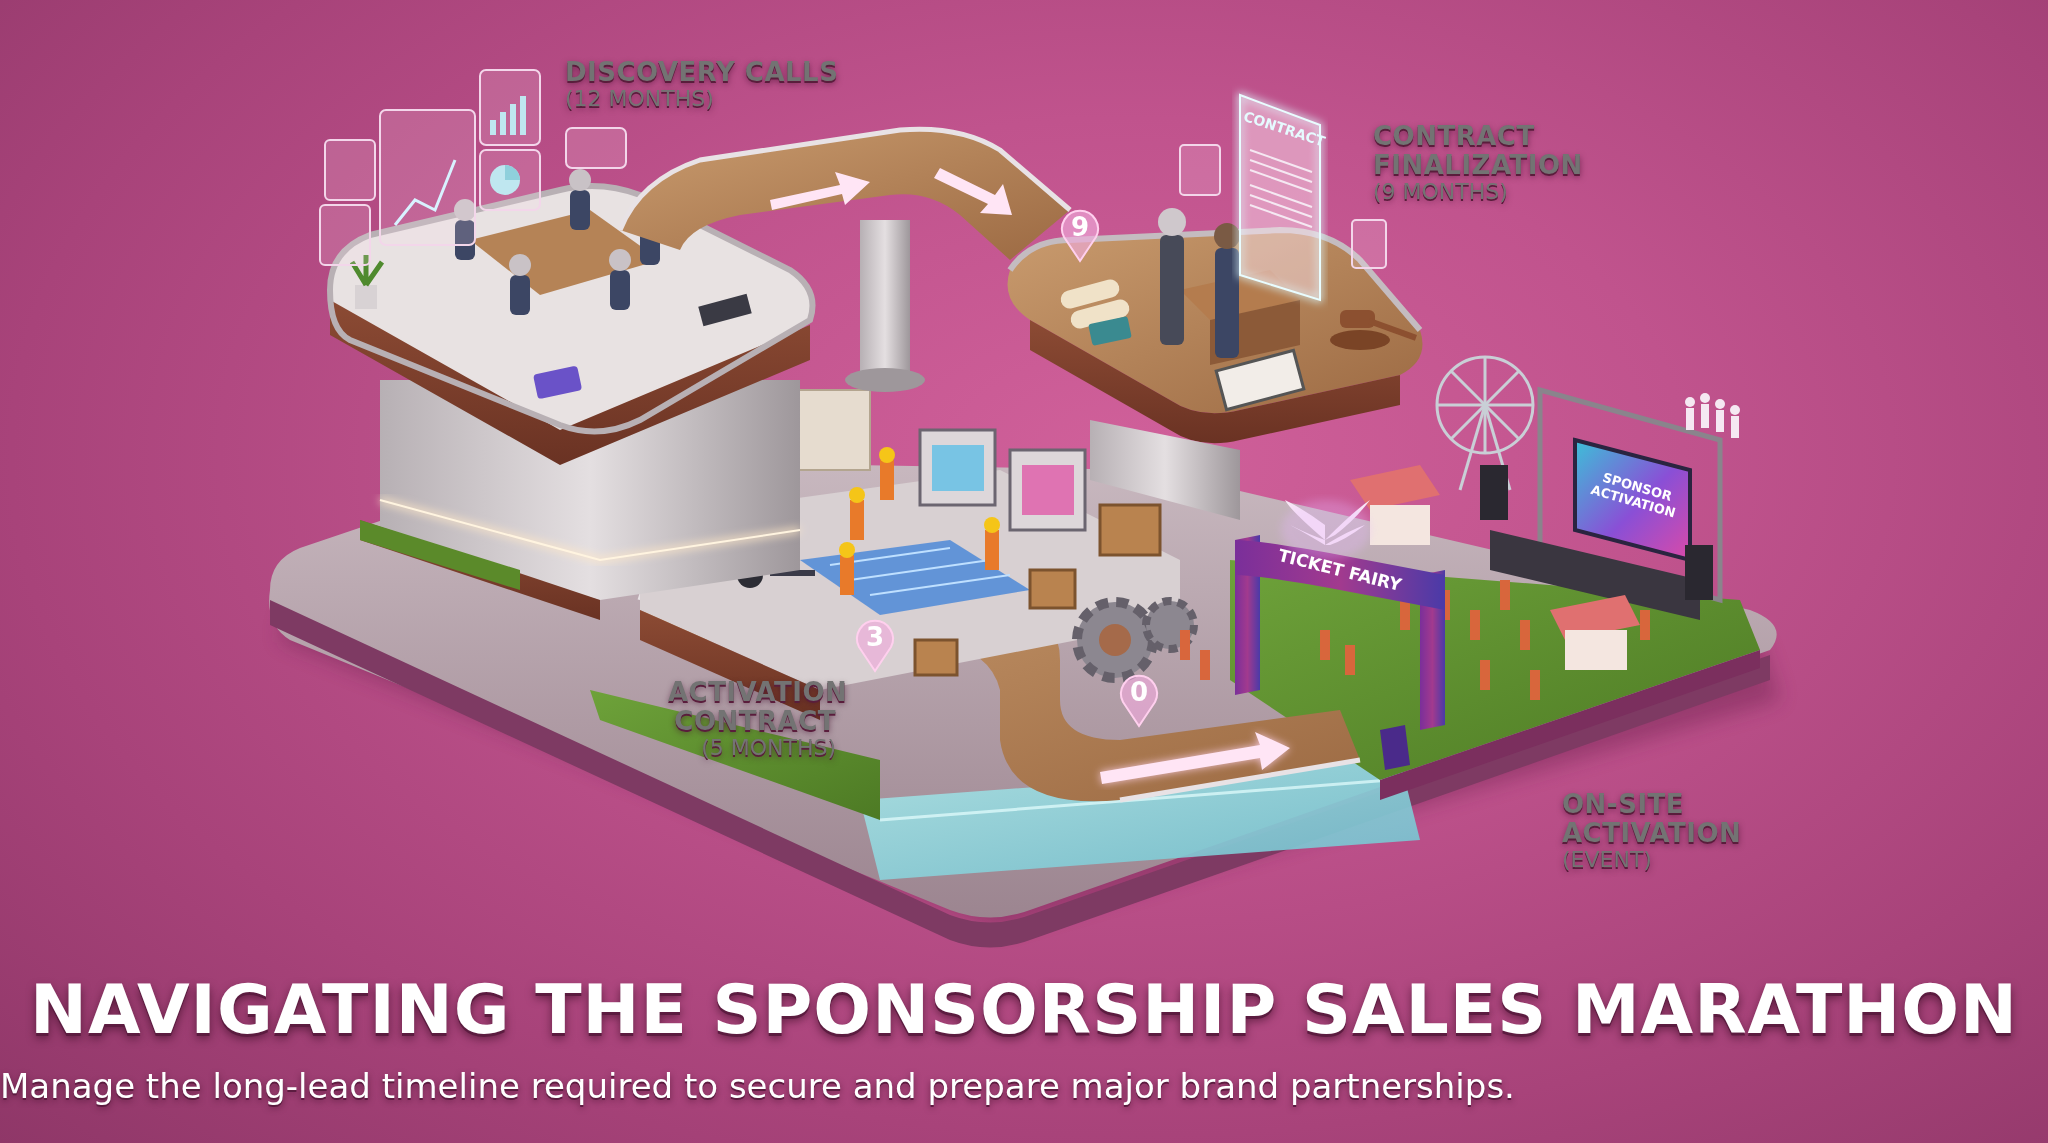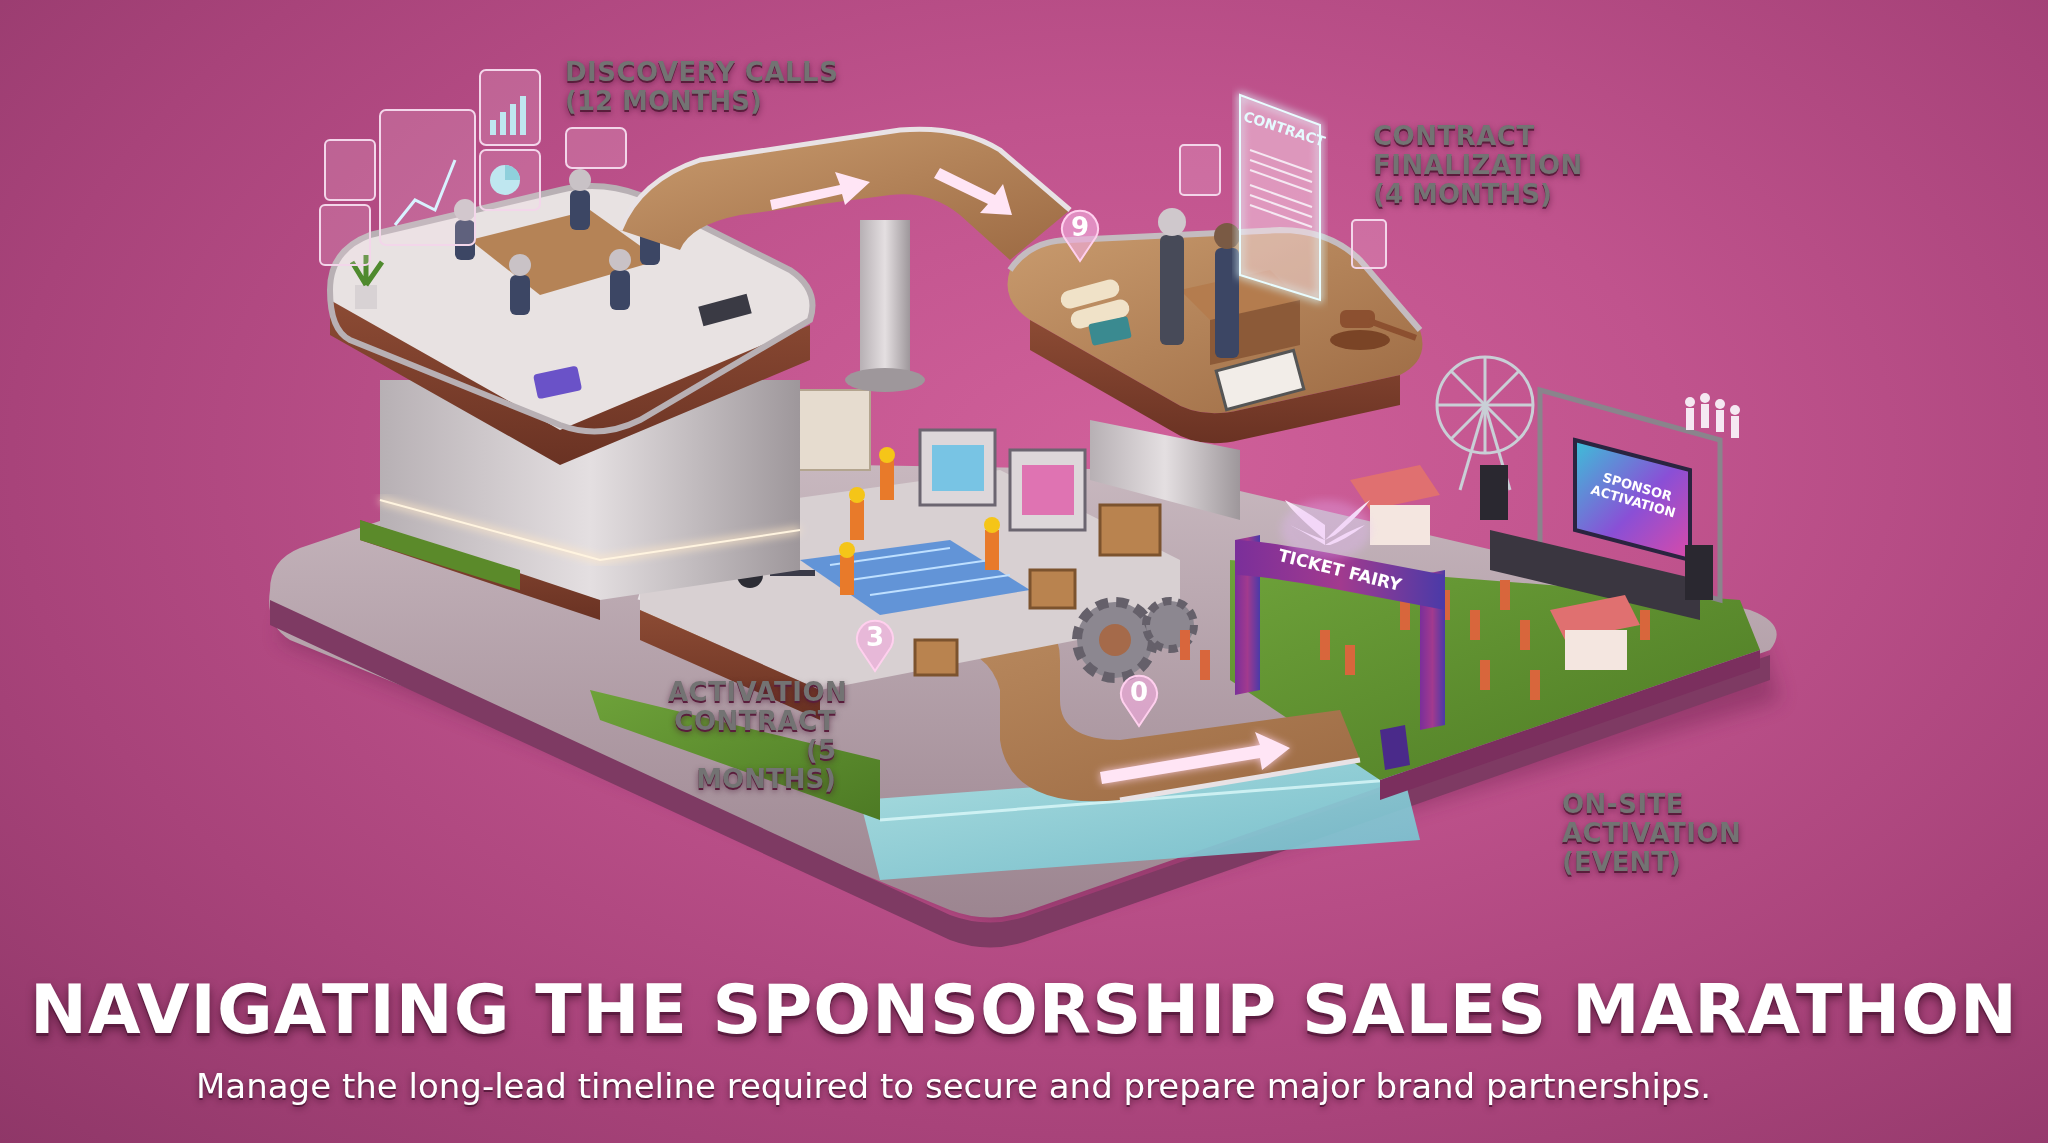--- a/index.html
+++ b/index.html
@@ -10,30 +10,30 @@
   }
   .abs { position: absolute; }
   svg.scene { position: absolute; left: 0; top: 0; }
 
   .stage-label {
     position: absolute; color: #737373;
     text-shadow: 0 2px 0 #5a1d3c, 0 3px 6px rgba(60,10,40,.55);
     line-height: 1.12;
   }
   .stage-label .name { font-weight: bold; font-size: 26px; letter-spacing: .5px; display: block; }
-  .stage-label .dur  { font-size: 26px; display: block; font-weight: bold; }
+  .stage-label .dur  { font-size: 22px; display: block; }
 
   .main-title {
     position: absolute; left: 0; width: 2048px; top: 970px; text-align: center;
     font-family: "DejaVu Sans", sans-serif; font-weight: bold; font-size: 68px;
     color: #fff; letter-spacing: 1px;
     text-shadow: 0 3px 0 #5c1c40, 0 5px 10px rgba(50,8,30,.6);
   }
   .subtitle {
-    position: absolute; left: 0; width: 1907px; top: 1066px; text-align: center;
+    position: absolute; left: 0; width: 1907px; top: 1066px; 
     font-family: "DejaVu Sans", sans-serif; font-size: 34px; color: #fff;
     text-shadow: 0 2px 0 #5c1c40, 0 3px 6px rgba(50,8,30,.55);
   }
   .pin {
     position: absolute; width: 44px; height: 58px;
   }
   .pin-num {
     position: absolute; left: 0; top: 7px; width: 44px; text-align: center;
     color: #fff; font-weight: bold; font-size: 26px;
   }
@@ -367,21 +367,21 @@
 </div>
 
 <div class="stage-label" style="left:565px; top:58px;">
   <span class="name">DISCOVERY CALLS</span>
   <span class="dur">(12 MONTHS)</span>
 </div>
 
 <div class="stage-label" style="left:1373px; top:122px;">
   <span class="name">CONTRACT</span>
   <span class="name">FINALIZATION</span>
-  <span class="dur">(4 MONTHS)</span>
+  <span class="dur">(9 MONTHS)</span>
 </div>
 
 <div class="stage-label" style="left:668px; top:678px; text-align:right; width:168px;">
   <span class="name">ACTIVATION</span>
   <span class="name">CONTRACT</span>
   <span class="dur">(5 MONTHS)</span>
 </div>
 
 <div class="stage-label" style="left:1562px; top:790px;">
   <span class="name">ON-SITE</span>

